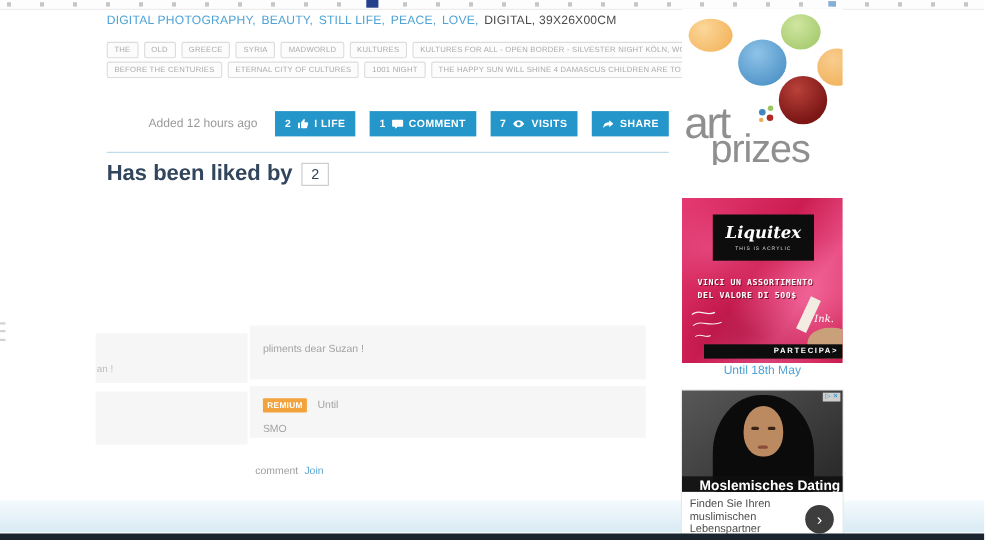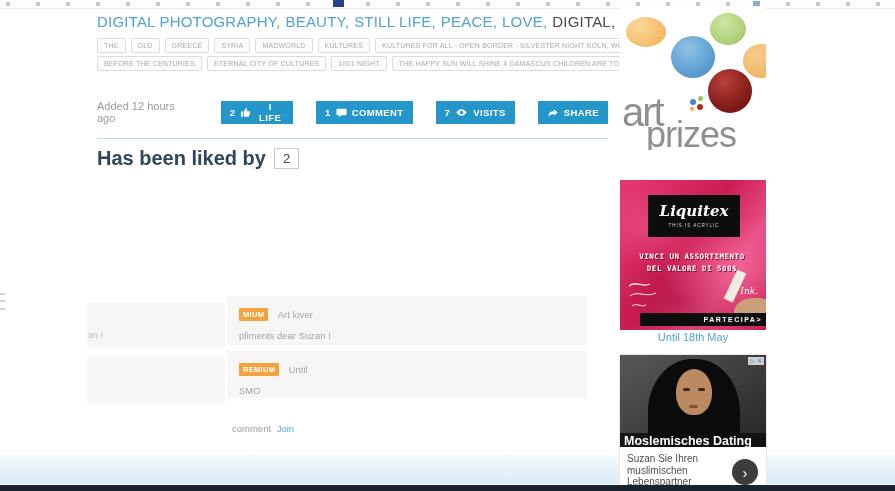--- a/index.html
+++ b/index.html
@@ -9,35 +9,35 @@
   #top-strip{position:absolute;left:0;top:0;width:895px;height:8px;background:#fdfdfd;border-bottom:1px solid #ececec;}
   #top-strip .marks{position:absolute;left:6px;top:2px;width:880px;height:4px;opacity:.55;
     background:repeating-linear-gradient(90deg,#9a9a9a 0 4px,transparent 4px 30px);}
   #top-strip .fav-square{position:absolute;left:333px;top:0;width:11px;height:7px;background:#27408b;}
   #top-strip .fav-blue{position:absolute;left:753px;top:1px;width:7px;height:5px;background:#86aed6;}
 
   
   .edge-dash{position:absolute;left:0;width:5px;height:2px;background:#d2d2d2;}
 
   
-  #title-row{position:absolute;left:97px;top:13px;display:flex;gap:5px;font-size:15px;letter-spacing:.2px;white-space:nowrap;}
+  #title-row{position:absolute;left:97px;top:13px;display:flex;gap:5px;font-size:11px;letter-spacing:.2px;white-space:nowrap;}
   #title-links{display:contents;}
   .tlink{color:#4fa3d6;}
   .tplain{color:#4a4a4a;}
 
   
   .chip-row{position:absolute;left:97px;display:flex;gap:5px;white-space:nowrap;}
   #chips1{top:38px;}
   #chips2{top:56px;}
   .chip{font-size:7px;color:#ababab;border:1px solid #dcdcdc;background:#fcfcfc;border-radius:2px;
     padding:3px 6px;letter-spacing:.2px;text-transform:uppercase;}
 
   
   #meta-row{position:absolute;left:97px;top:100px;width:511px;height:24px;display:flex;align-items:center;
-    justify-content:flex-end;gap:23px;}
+    justify-content:flex-end;gap:13px;}
   #added-text{color:#9a9a9a;font-size:11px;margin-right:3px;}
   .act-btn{display:flex;align-items:center;gap:5px;background:#2496c9;color:#fff;border:none;
     height:23px;padding:0 9px;font-size:9.5px;font-weight:bold;letter-spacing:.4px;font-family:inherit;cursor:pointer;}
   .act-btn svg{display:block;}
 
   #divider{position:absolute;left:97px;top:138px;width:511px;height:1px;background:#b9d6e6;}
 
   
   #liked-row{position:absolute;left:97px;top:147px;display:flex;align-items:center;gap:8px;}
   #liked-heading{font-size:20px;font-weight:bold;color:#31455c;}
@@ -68,21 +68,21 @@
     background:
       radial-gradient(60px 40px at 20% 30%,rgba(240,101,154,.45),transparent),
       radial-gradient(80px 50px at 82% 58%,rgba(255,127,174,.4),transparent),
       radial-gradient(70px 45px at 38% 82%,rgba(160,15,60,.5),transparent),
       linear-gradient(125deg,#e43a72,#cc1d52 45%,#e84f85 70%,#c91b4e);}
   #lq-brandbox{position:absolute;left:28px;top:15px;width:92px;height:42px;background:#0d0d0d;text-align:center;}
   #lq-brand{color:#fff;font-family:"DejaVu Serif","Liberation Serif",serif;font-style:italic;font-weight:bold;
     font-size:15px;margin-top:7px;}
   #lq-brand-sub{color:#ddd;font-size:4.5px;letter-spacing:1px;margin-top:3px;}
   #lq-ink{position:absolute;right:8px;top:58px;color:#fff;font-family:"DejaVu Serif",serif;font-style:italic;font-size:9px;margin-top:48px;}
-  #lq-line1,#lq-line2{position:absolute;left:0;width:144px;text-align:center;color:#fff;
+  #lq-line1,#lq-line2{position:absolute;left:14px;width:144px;text-align:left;color:#fff;
     font-family:"DejaVu Sans Mono","Liberation Mono",monospace;font-weight:bold;font-size:7.5px;
     letter-spacing:.5px;text-shadow:1px 1px 0 #7a0f2e;}
   #lq-line1{top:72px;}
   #lq-line2{top:84px;}
   #lq-knife{position:absolute;right:26px;bottom:28px;width:10px;height:32px;background:#f3ece2;transform:rotate(25deg);}
   #lq-hand{position:absolute;right:-8px;bottom:4px;width:40px;height:28px;background:#caa07a;border-radius:50% 40% 10% 50%;}
   #lq-cta-bar{position:absolute;left:20px;right:0;bottom:4px;height:13px;background:#0d0d0d;
     display:flex;align-items:center;justify-content:flex-end;}
   #lq-cta{color:#fff;font-size:7px;font-weight:bold;letter-spacing:1.5px;padding-right:4px;}
   #until-link{position:absolute;left:620px;top:331px;width:146px;text-align:center;font-size:11px;color:#4fa3d6;cursor:pointer;}
@@ -95,21 +95,21 @@
   #da-hijab{position:absolute;left:28px;top:4px;width:92px;height:110px;background:#0b0b0b;border-radius:48% 48% 30% 30%;}
   #da-face{position:absolute;left:56px;top:14px;width:36px;height:46px;background:#bc8a60;border-radius:50% 50% 46% 46%;}
   #da-eye-l,#da-eye-r{position:absolute;top:33px;width:7px;height:2.5px;background:#3a2417;border-radius:2px;}
   #da-eye-l{left:63px;} #da-eye-r{left:78px;}
   #da-lips{position:absolute;left:69px;top:50px;width:9px;height:3px;background:#8a4b3a;border-radius:2px;}
   #da-adchoices{position:absolute;right:2px;top:2px;display:flex;gap:2px;align-items:center;
     background:rgba(255,255,255,.75);padding:0 2px;height:8px;}
   #da-adchoices span{color:#1a8fd1;font-size:6px;line-height:8px;}
   #da-headline-bar{position:absolute;left:0;top:78px;width:146px;height:16px;background:rgba(15,15,15,.88);
     display:flex;align-items:center;}
-  #da-headline{color:#fff;font-weight:bold;font-size:12.5px;padding-left:4px;white-space:nowrap;}
+  #da-headline{color:#fff;font-weight:bold;font-size:12.5px;padding-left:16px;white-space:nowrap;}
   #da-body{position:absolute;left:0;top:94px;width:146px;padding:4px 7px;box-sizing:border-box;}
   .da-line{font-size:10px;color:#4e4e4e;line-height:11.5px;}
   #da-arrow{position:absolute;right:8px;top:104px;width:26px;height:26px;border-radius:50%;background:#3d3d3d;
     color:#fff;display:flex;align-items:center;justify-content:center;font-size:15px;cursor:pointer;}
 
   
   #blue-band{position:absolute;left:0;top:455px;width:895px;height:29px;
     background:linear-gradient(#f4fafd,#d9ebf4);z-index:1;}
   #navy-bar{position:absolute;left:0;top:485px;width:895px;height:6px;background:#1a242f;z-index:8;}
 </style>
@@ -197,24 +197,20 @@
 
   <div id="liked-row">
     <span id="liked-heading">Has been liked by</span>
     <span id="liked-count">2</span>
   </div>
 
   <div class="c-leftbox" style="top:303px;width:138px;height:45px">
     <span class="c-lefttext" style="top:27px">an !</span>
   </div>
   <div class="c-bubble" style="top:296px;height:49px">
-    <div>
-      <span class="c-badge">MIUM</span>
-      <span class="c-role">Art lover</span>
-    </div>
     <div class="c-text">pliments dear Suzan !</div>
   </div>
 
   <div class="c-leftbox" style="top:356px;width:138px;height:48px">
     <span class="c-lefttext" style="top:28px"></span>
   </div>
   <div class="c-bubble" style="top:351px;height:47px">
     <div>
       <span class="c-badge">REMIUM</span>
       <span class="c-role">Until</span>
@@ -271,21 +267,21 @@
       <div id="da-lips"></div>
       <div id="da-adchoices">
         <span>▷</span>
         <span>✕</span>
       </div>
       <div id="da-headline-bar">
         <span id="da-headline">Moslemisches Dating</span>
       </div>
     </div>
     <div id="da-body">
-        <div class="da-line">Suzan Sie Ihren</div>
+        <div class="da-line">Finden Sie Ihren</div>
         <div class="da-line">muslimischen</div>
         <div class="da-line">Lebenspartner</div>
         <div class="da-line">Muslim...</div>
       </div>
     <div id="da-arrow">
       <span>›</span>
     </div>
   </div>
 
   <div id="blue-band"></div>

